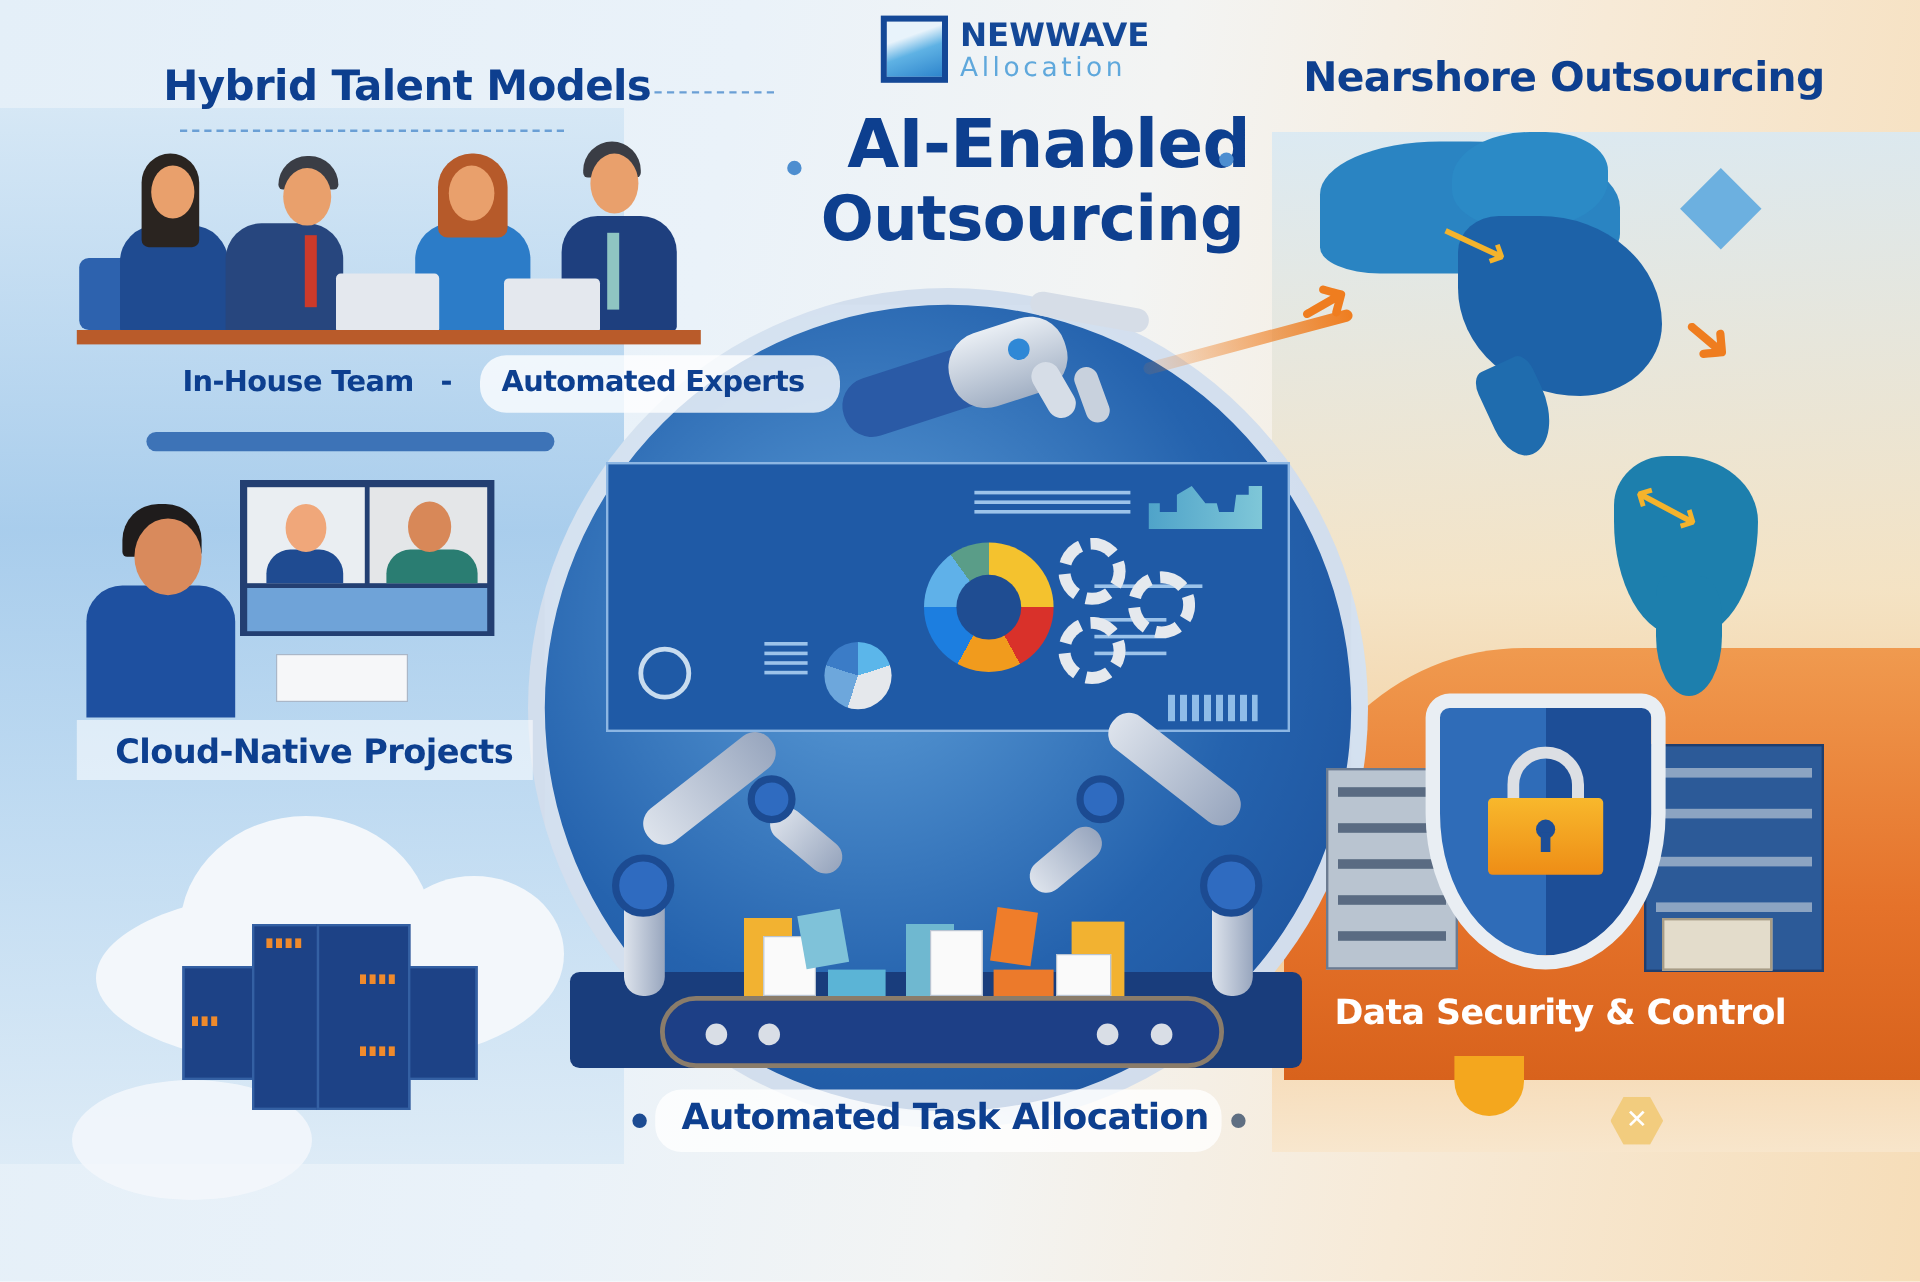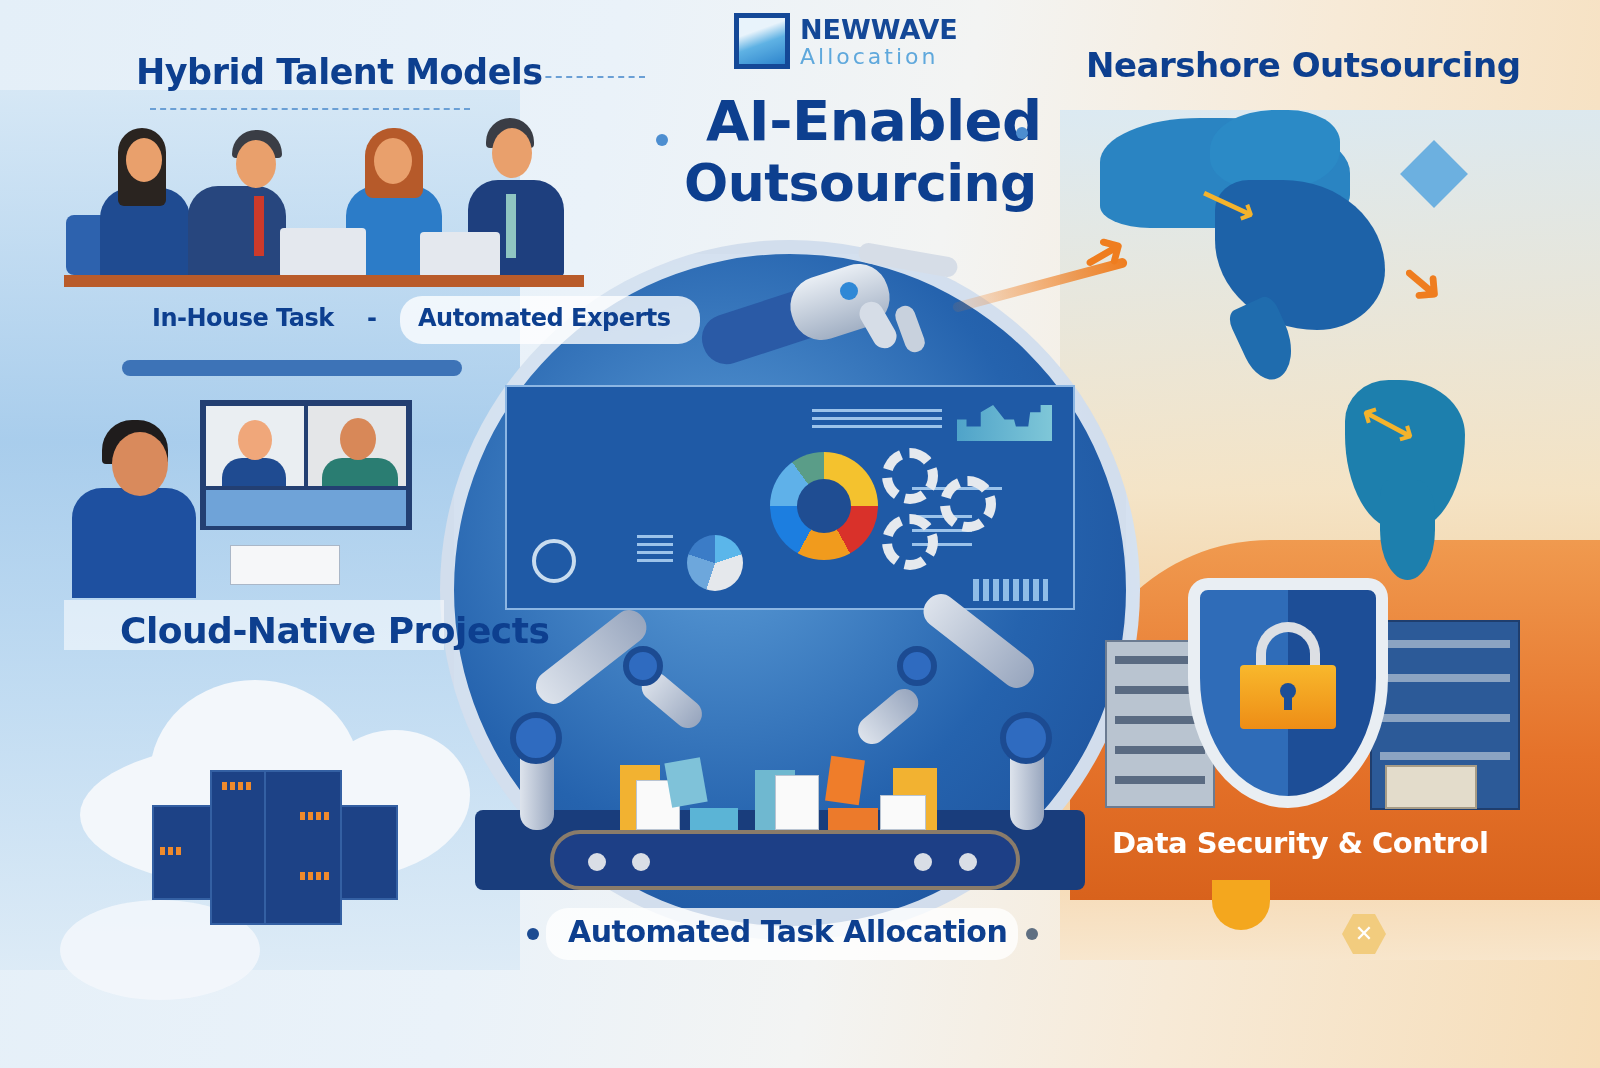--- a/index.html
+++ b/index.html
@@ -171,42 +171,42 @@
   <div class="person-body" style="left:468px;top:180px;width:96px;height:96px;background:#1e3f7e;"></div>
   <div class="abs" style="left:506px;top:194px;width:10px;height:64px;background:#8fc5c2;"></div>
   <div class="hair" style="left:486px;top:118px;width:48px;height:30px;background:#3a3d45;border-radius:24px 24px 4px 4px;"></div>
   <div class="person-head" style="left:492px;top:128px;width:40px;height:50px;"></div>
   <div class="laptop" style="left:280px;top:228px;width:86px;height:50px;"></div>
   <div class="laptop" style="left:420px;top:232px;width:80px;height:46px;"></div>
   <div class="desk"></div>
 </div>
 
 <div class="pill" style="left:400px; top:296px; width:300px; height:48px;"></div>
-<div class="label" style="left:152px; top:304px; font-size:24px;">In-House Task</div>
+<div class="label" style="left:152px; top:304px; font-size:24px;">In-House Team</div>
 <div class="label" style="left:367px; top:304px; font-size:24px;">-</div>
 <div class="label" style="left:418px; top:304px; font-size:24px;">Automated Experts</div>
 
 <div>
   <div class="abs" style="left:122px;top:360px;width:340px;height:16px;background:#3d73b7;border-radius:8px;"></div>
   <div class="abs" style="left:200px;top:400px;width:212px;height:130px;background:#233f72;"></div>
   <div class="abs" style="left:206px;top:406px;width:98px;height:80px;background:#eaeef2;"></div>
   <div class="abs" style="left:308px;top:406px;width:98px;height:80px;background:#e4e6e8;"></div>
   <div class="abs" style="left:222px;top:458px;width:64px;height:28px;background:#1f4b91;border-radius:20px 20px 0 0;"></div>
   <div class="person-head" style="left:238px;top:420px;width:34px;height:40px;background:#f0a77a;"></div>
   <div class="abs" style="left:322px;top:458px;width:76px;height:28px;background:#2a7d72;border-radius:20px 20px 0 0;"></div>
   <div class="person-head" style="left:340px;top:418px;width:36px;height:42px;background:#d88858;"></div>
   <div class="abs" style="left:206px;top:490px;width:200px;height:36px;background:#6fa3d8;"></div>
   <div class="abs" style="left:72px;top:488px;width:124px;height:110px;background:#1e50a0;border-radius:30px 30px 0 0;"></div>
   <div class="hair" style="left:102px;top:420px;width:66px;height:44px;background:#1f1c1c;border-radius:30px 30px 4px 4px;"></div>
   <div class="person-head" style="left:112px;top:432px;width:56px;height:64px;background:#d98a5c;"></div>
   <div class="abs" style="left:230px;top:545px;width:110px;height:40px;background:#f6f7f9;border:1px solid #aab7c8;"></div>
 </div>
 
 <div class="abs" style="left:64px;top:600px;width:380px;height:50px;background:rgba(255,255,255,0.55);"></div>
-<div class="label" style="left:96px; top:610px; font-size:36px;margin-left:24px;">Cloud-Native Projects</div>
+<div class="label" style="left:96px; top:610px; font-size:28px;">Cloud-Native Projects</div>
 
 <div>
   <div class="cloud" style="left:80px;top:740px;width:380px;height:150px;"></div>
   <div class="cloud" style="left:150px;top:680px;width:210px;height:190px;"></div>
   <div class="cloud" style="left:320px;top:730px;width:150px;height:130px;"></div>
   <div class="cloud" style="left:60px;top:900px;width:200px;height:100px;opacity:0.85;"></div>
   <div class="rack" style="left:152px;top:805px;width:60px;height:95px;"></div>
   <div class="rack" style="left:210px;top:770px;width:56px;height:155px;"></div>
   <div class="rack" style="left:264px;top:770px;width:78px;height:155px;"></div>
   <div class="rack" style="left:340px;top:805px;width:58px;height:95px;"></div>

